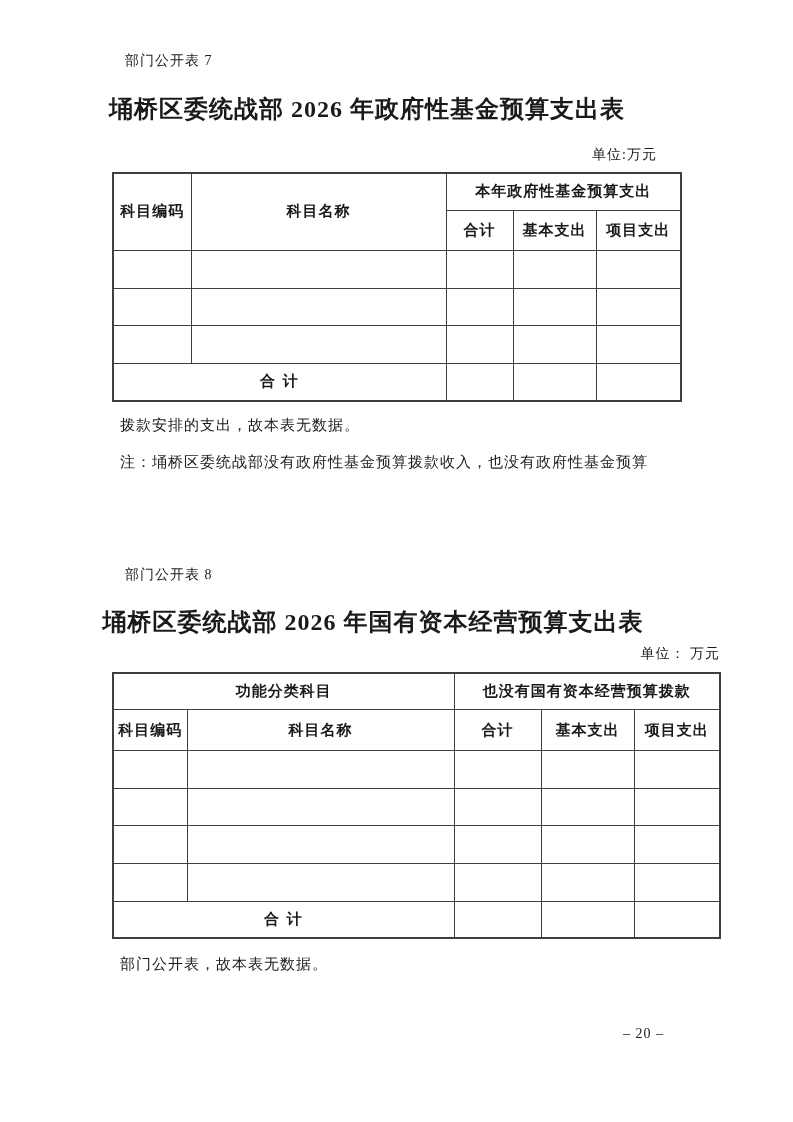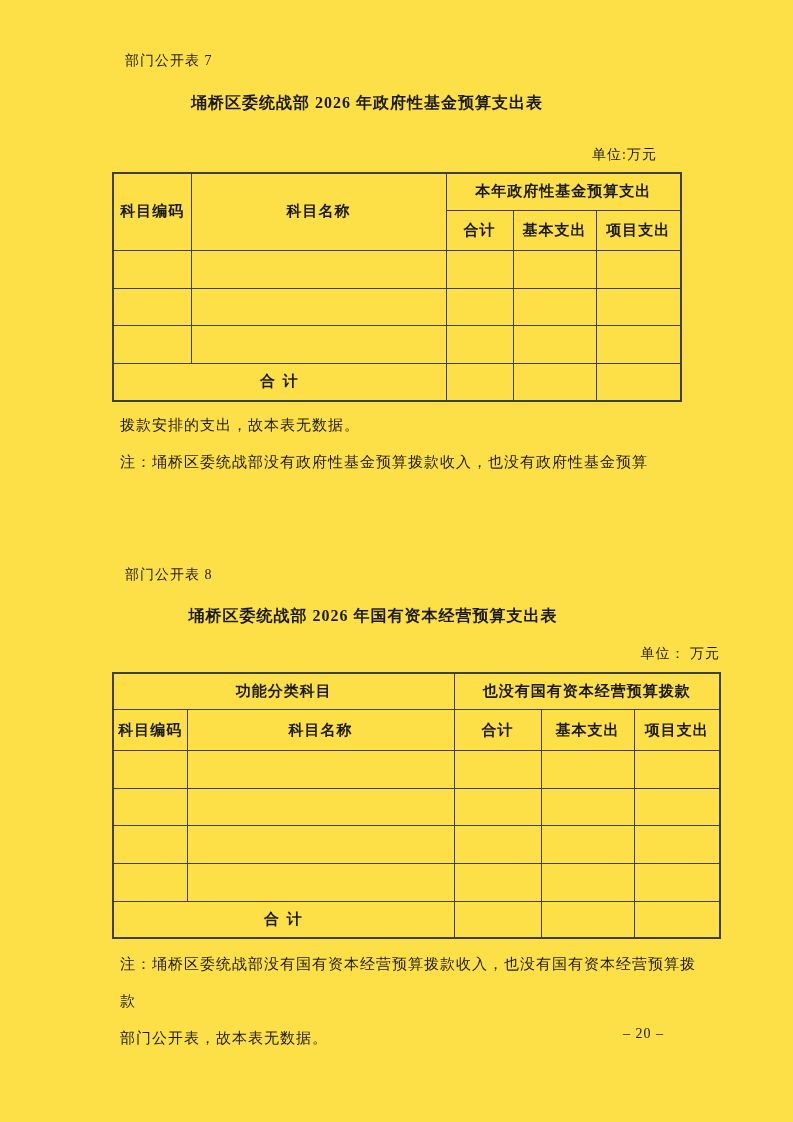--- a/index.html
+++ b/index.html
@@ -1,38 +1,38 @@
 <!DOCTYPE html>
 <html><head>
 <meta charset="utf-8">
 <style>
   * { margin: 0; padding: 0; box-sizing: border-box; }
   html, body { background: #e8e8e8; }
   .page {
     position: relative;
     width: 793px;
     height: 1122px;
-    background: #fde047;
+    background: #ffffff;
     margin: 0 auto;
     font-family: "Liberation Serif", "DejaVu Serif", serif;
     color: #1a1a1a;
     overflow: hidden;
   }
   .table-label {
     position: absolute;
     left: 125px;
     font-size: 14px;
     letter-spacing: 1px;
   }
   .doc-title {
     position: absolute;
     left: 0;
     width: 734px;
     text-align: center;
-    font-size: 16px;
+    font-size: 24px;
     font-weight: bold;
     letter-spacing: 1px;
   }
   .unit-label {
     position: absolute;
     font-size: 14px;
     letter-spacing: 1px;
   }
   table.budget {
     position: absolute;
@@ -185,19 +185,18 @@
       <tr style="height:36px;">
         <td class="total-label" colspan="2">合 计</td>
         <td></td>
           <td></td>
           <td></td>
       </tr>
     </tbody>
   </table>
 
   <div class="note" style="left:120px; top:946px;">
-    <div>注：埇桥区委统战部没有国有资本经营预算拨款收入，也没有国有资本经营预算拨款</div>
     <div>部门公开表，故本表无数据。</div>
   </div>
 
   <div class="page-number" style="left:623px; top:1026px;">– 20 –</div>
 
 </div>
 
 </body></html>

